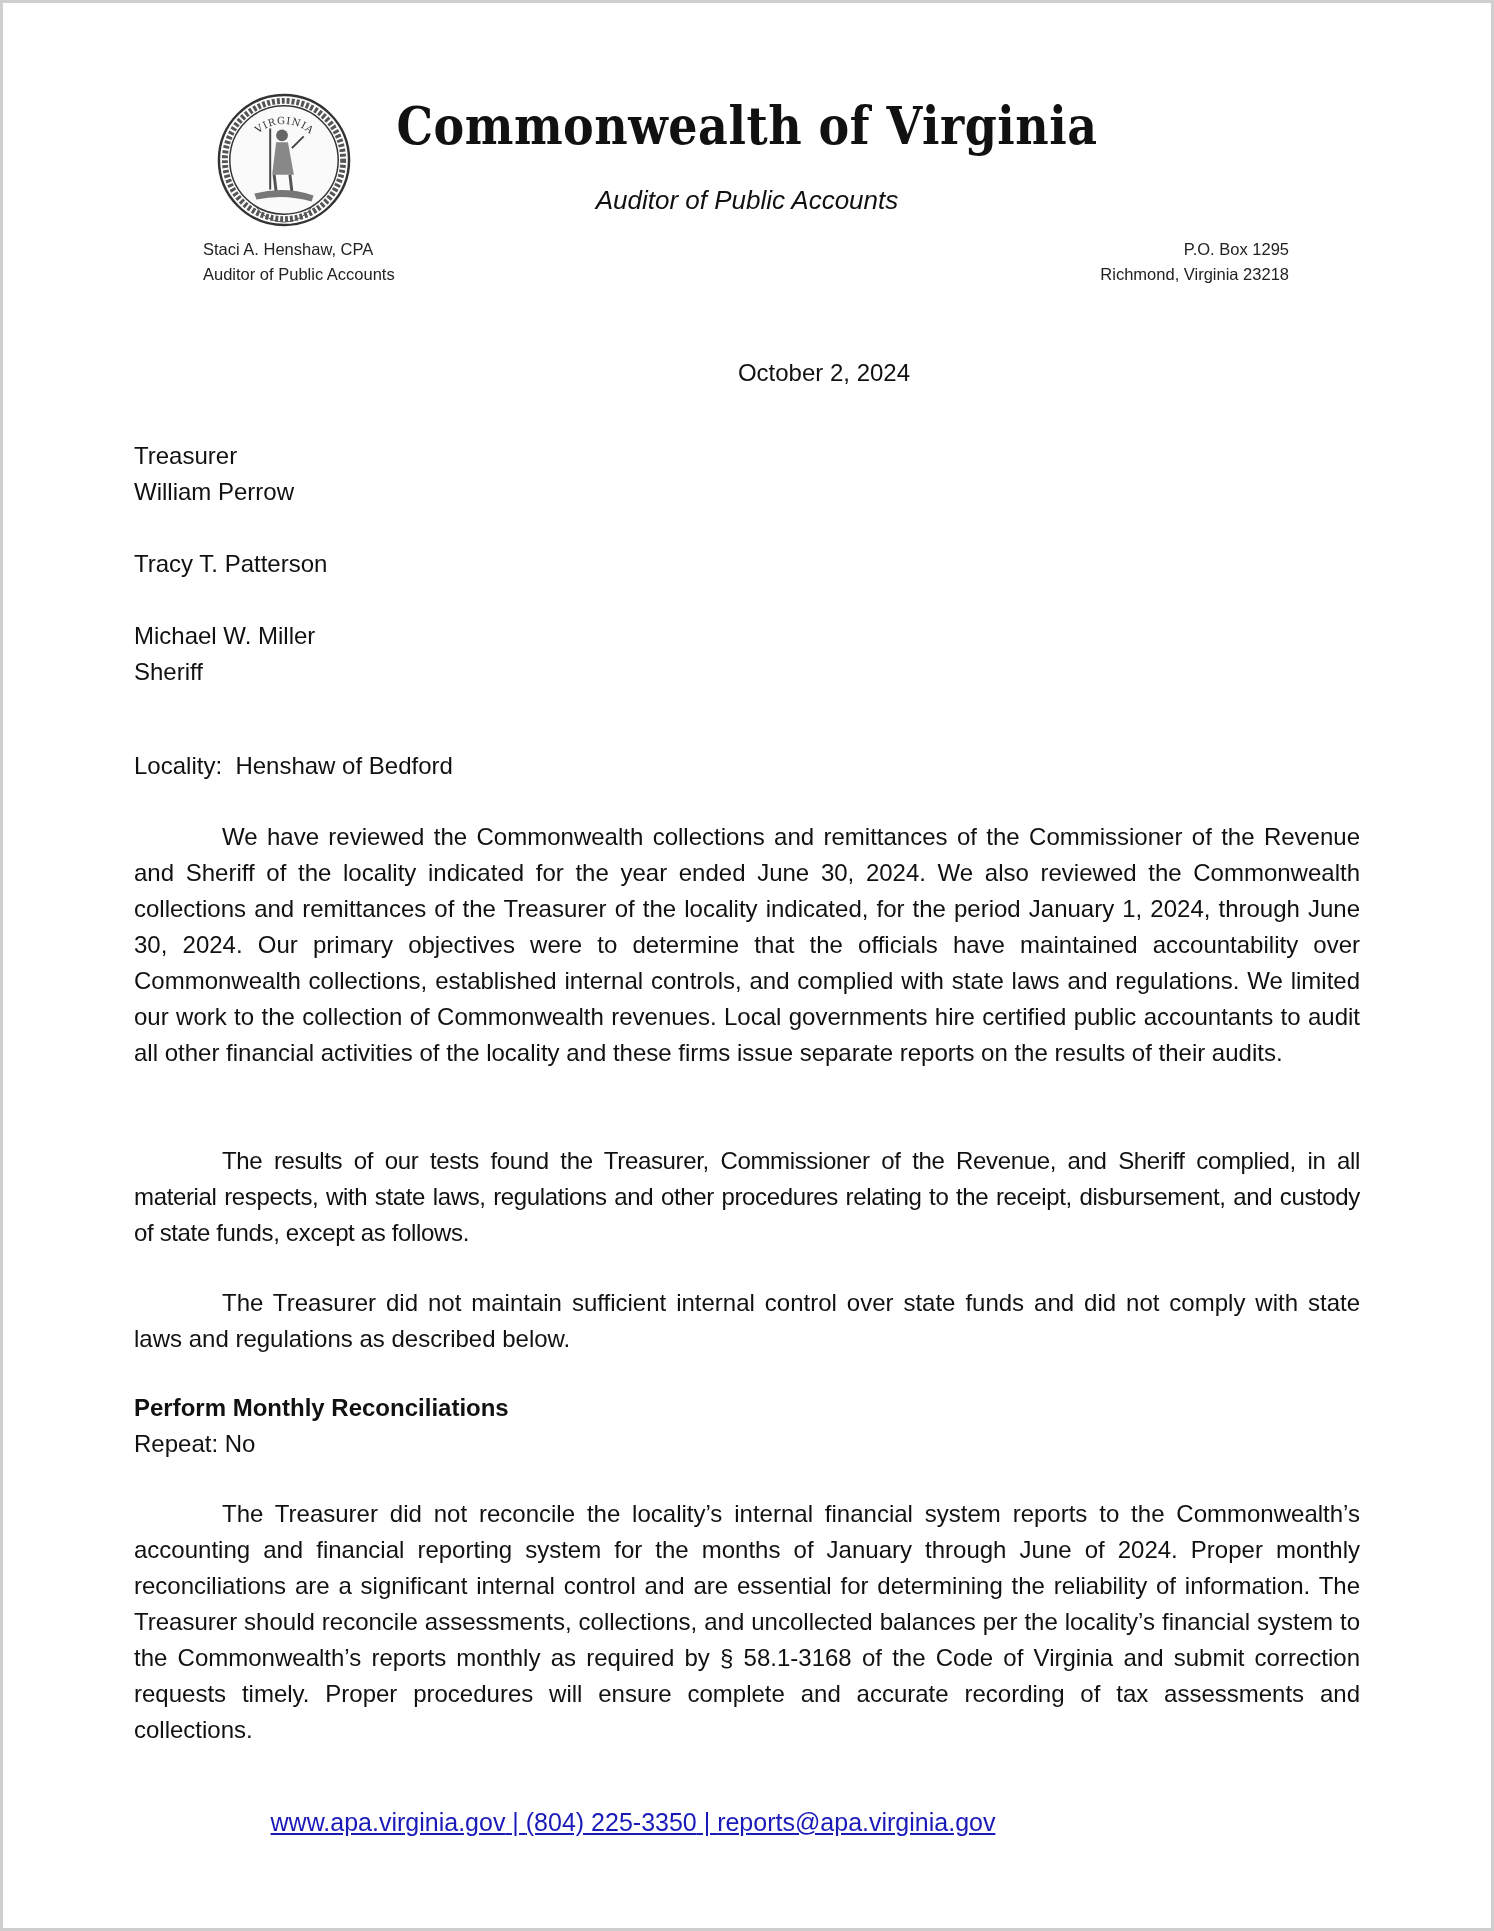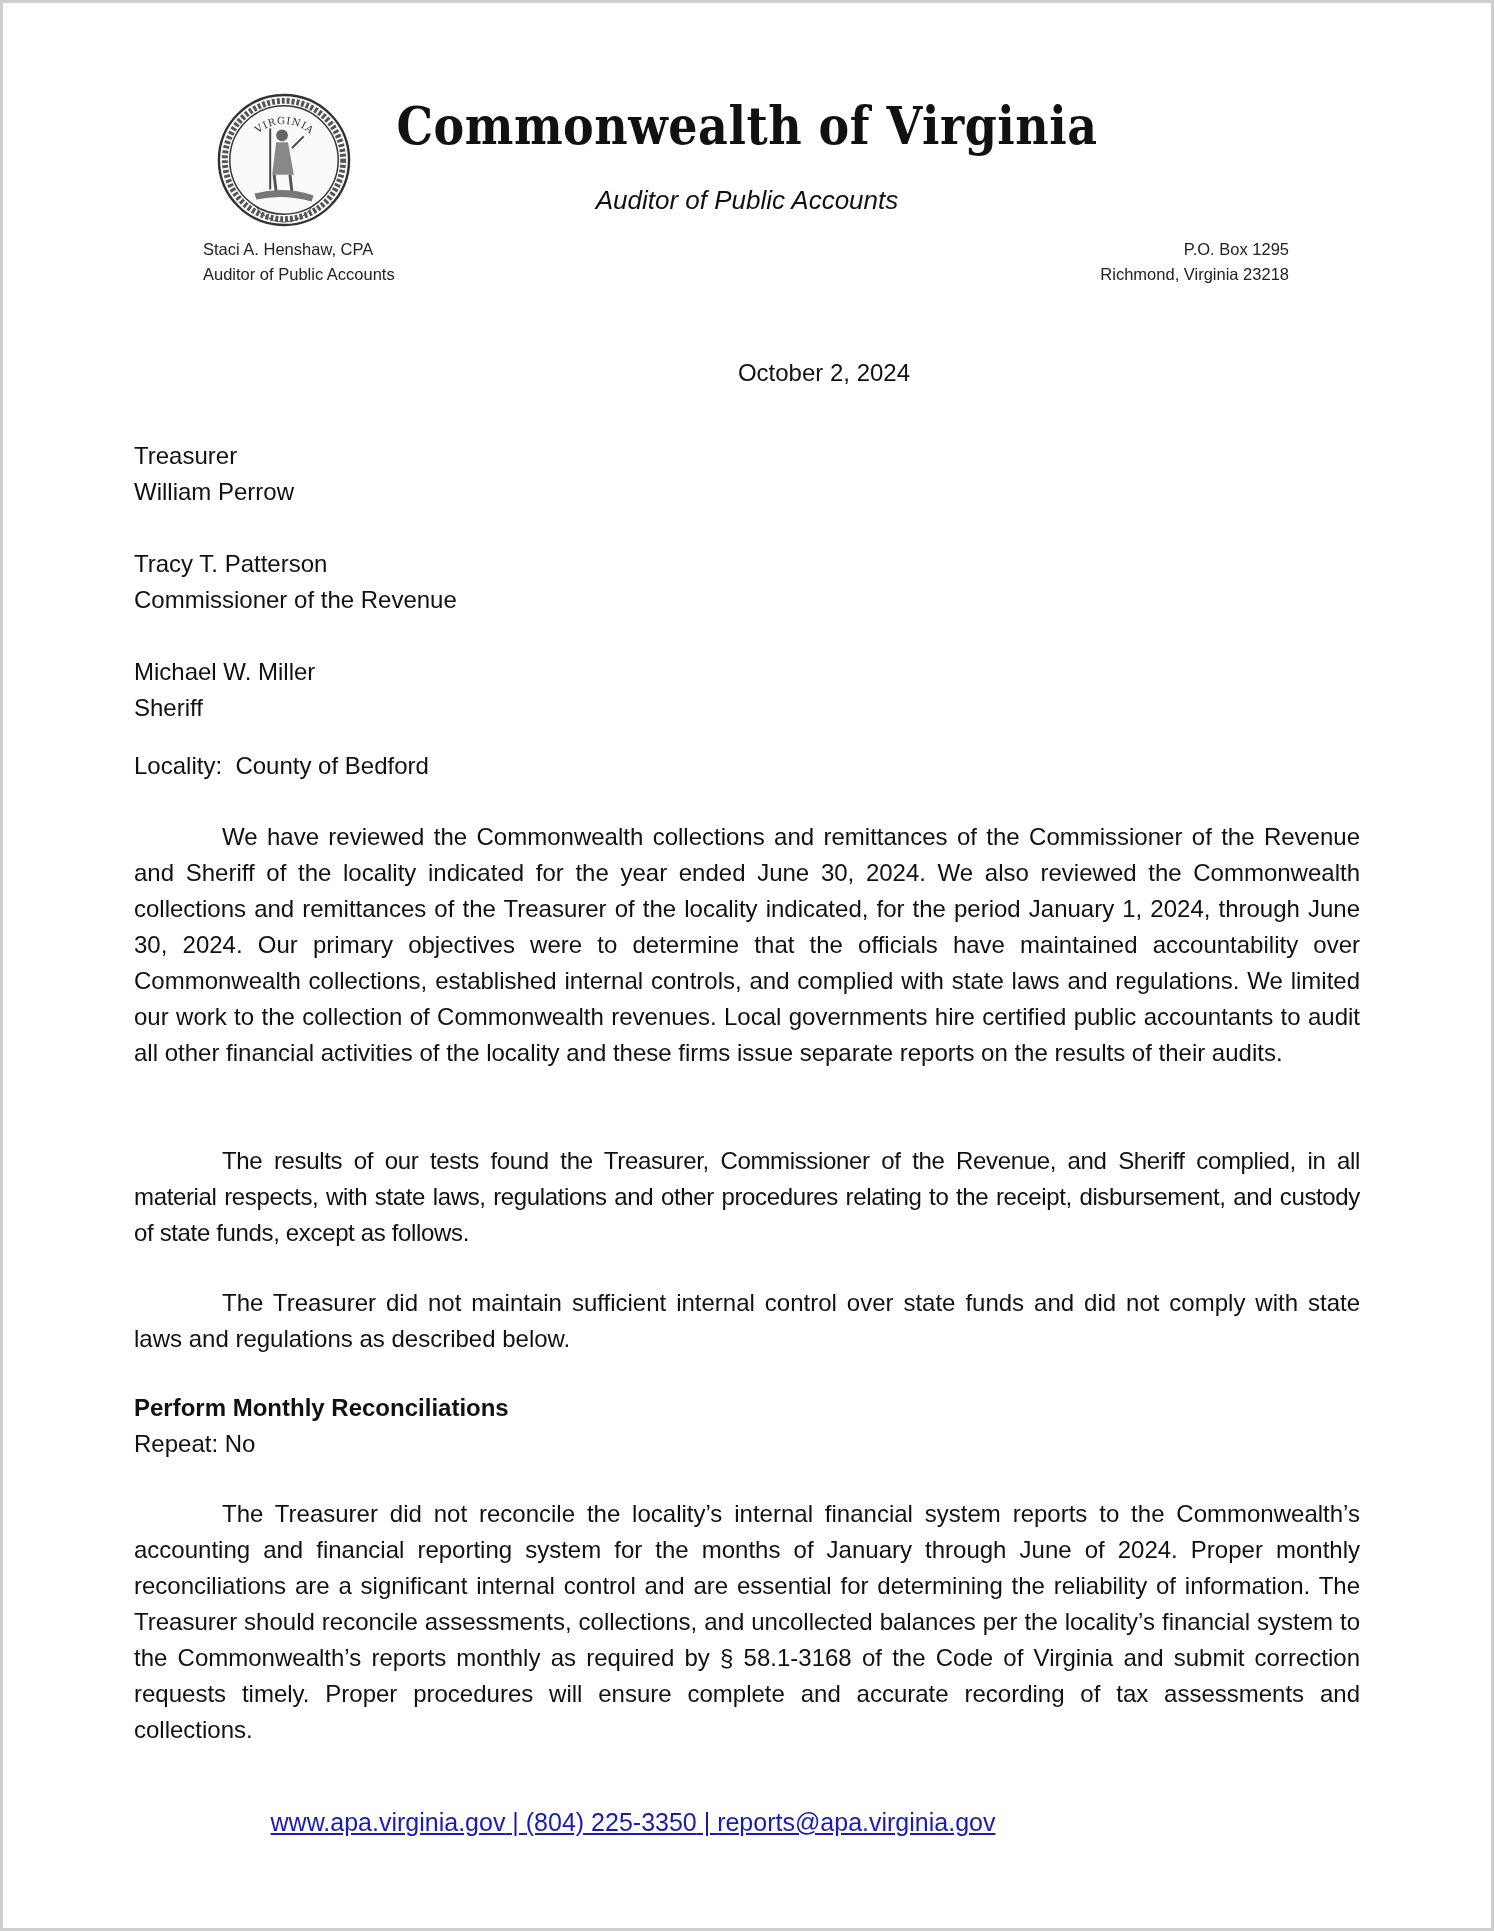--- a/index.html
+++ b/index.html
@@ -150,29 +150,28 @@
 
   <div class="letter-date">October 2, 2024</div>
 
   <div class="body-text addr-block">
     <div class="addr">
       <div>Treasurer</div>
       <div>William Perrow</div>
     </div>
     <div class="addr">
       <div>Tracy T. Patterson</div>
-      <div>Commissioner of the Revenue</div>
     </div>
     <div class="addr">
       <div>Michael W. Miller</div>
       <div>Sheriff</div>
     </div>
   </div>
 
-  <div class="body-text locality" style="white-space: pre;">Locality:  County of Bedford</div>
+  <div class="body-text locality" style="white-space: pre;">Locality:  Henshaw of Bedford</div>
 
   <p class="body-text para p1">We have reviewed the Commonwealth collections and remittances of the Commissioner of the Revenue and Sheriff of the locality indicated for the year ended June 30, 2024.  We also reviewed the Commonwealth collections and remittances of the Treasurer of the locality indicated, for the period January 1, 2024, through June 30, 2024.  Our primary objectives were to determine that the officials have maintained accountability over Commonwealth collections, established internal controls, and complied with state laws and regulations.  We limited our work to the collection of Commonwealth revenues.  Local governments hire certified public accountants to audit all other financial activities of the locality and these firms issue separate reports on the results of their audits.</p>
   <p class="body-text para p2">The results of our tests found the Treasurer, Commissioner of the Revenue, and Sheriff complied, in all material respects, with state laws, regulations and other procedures relating to the receipt, disbursement, and custody of state funds, except as follows.</p>
   <p class="body-text para p3">The Treasurer did not maintain sufficient internal control over state funds and did not comply with state laws and regulations as described below.</p>
 
   <div class="body-text finding-title">Perform Monthly Reconciliations</div>
   <div class="body-text repeat">Repeat: No</div>
   <p class="body-text para p4">The Treasurer did not reconcile the locality’s internal financial system reports to the Commonwealth’s accounting and financial reporting system for the months of January through June of 2024.  Proper monthly reconciliations are a significant internal control and are essential for determining the reliability of information.  The Treasurer should reconcile assessments, collections, and uncollected balances per the locality’s financial system to the Commonwealth’s reports monthly as required by § 58.1-3168 of the Code of Virginia and submit correction requests timely.  Proper procedures will ensure complete and accurate recording of tax assessments and collections.</p>
 
   <div class="footer">

